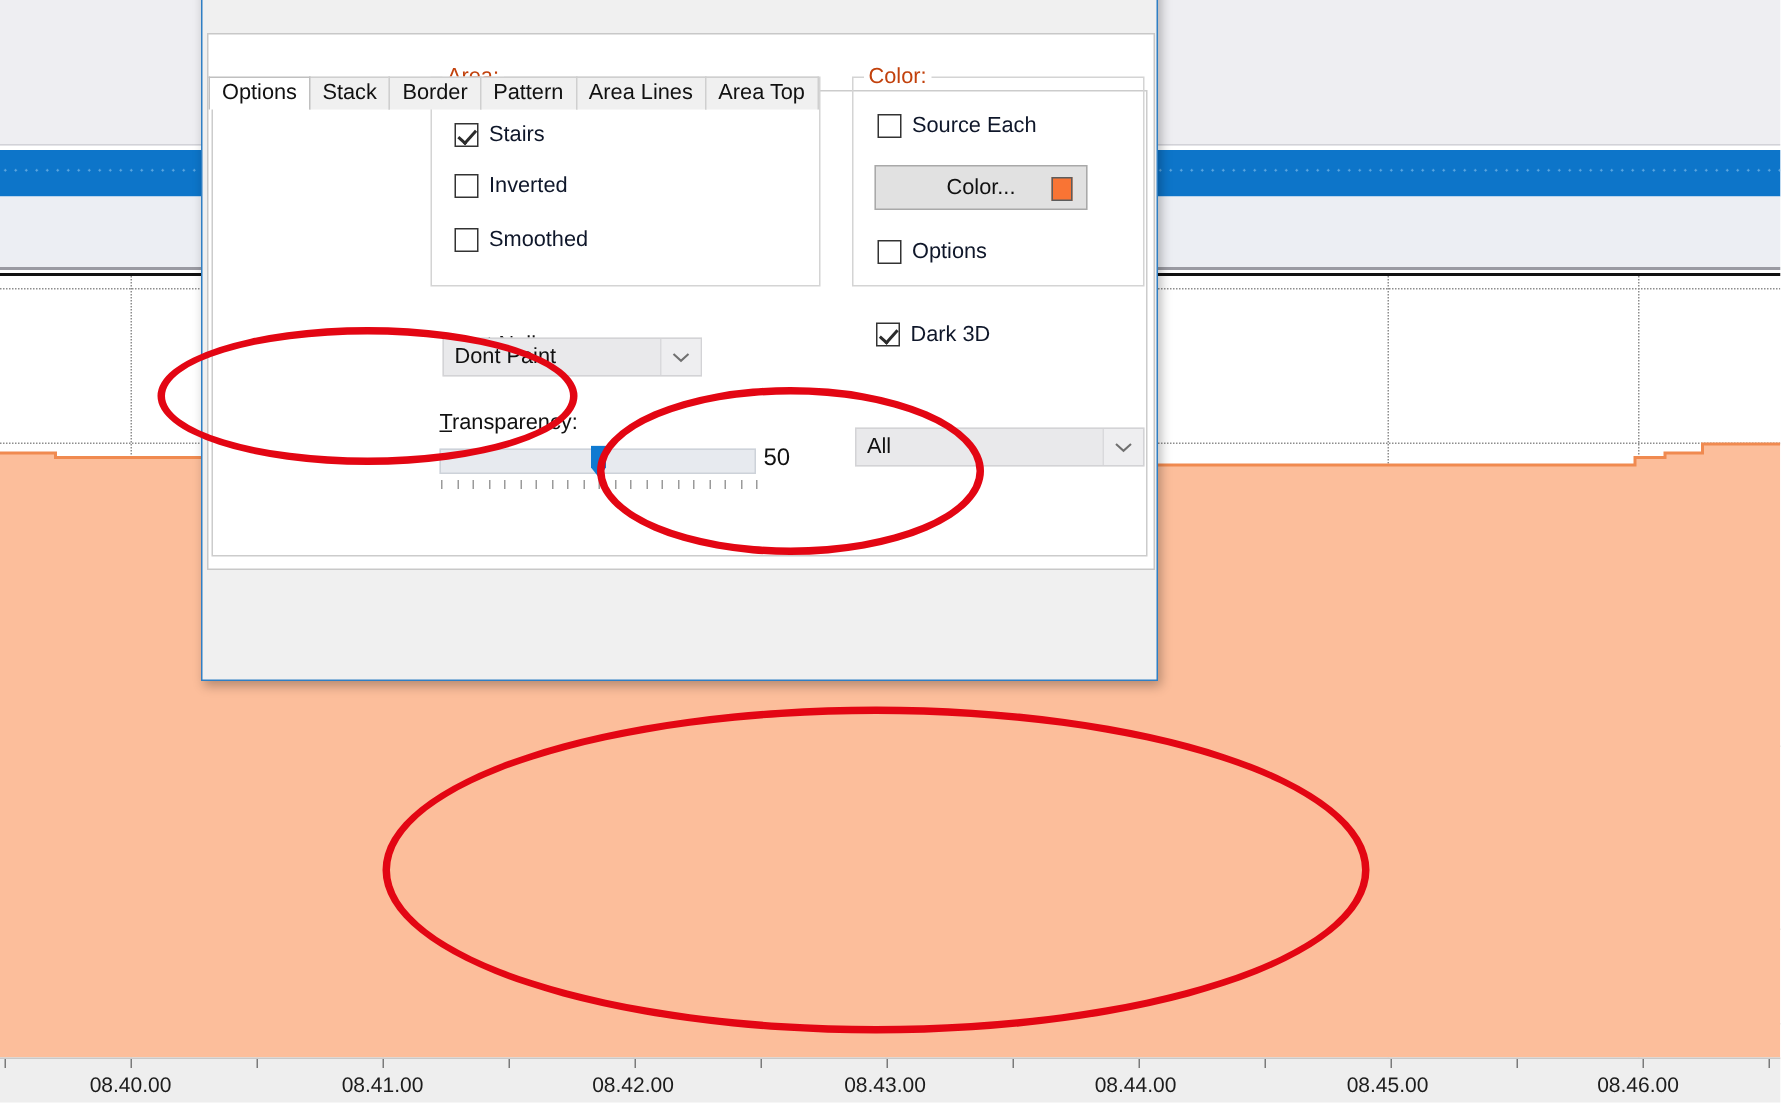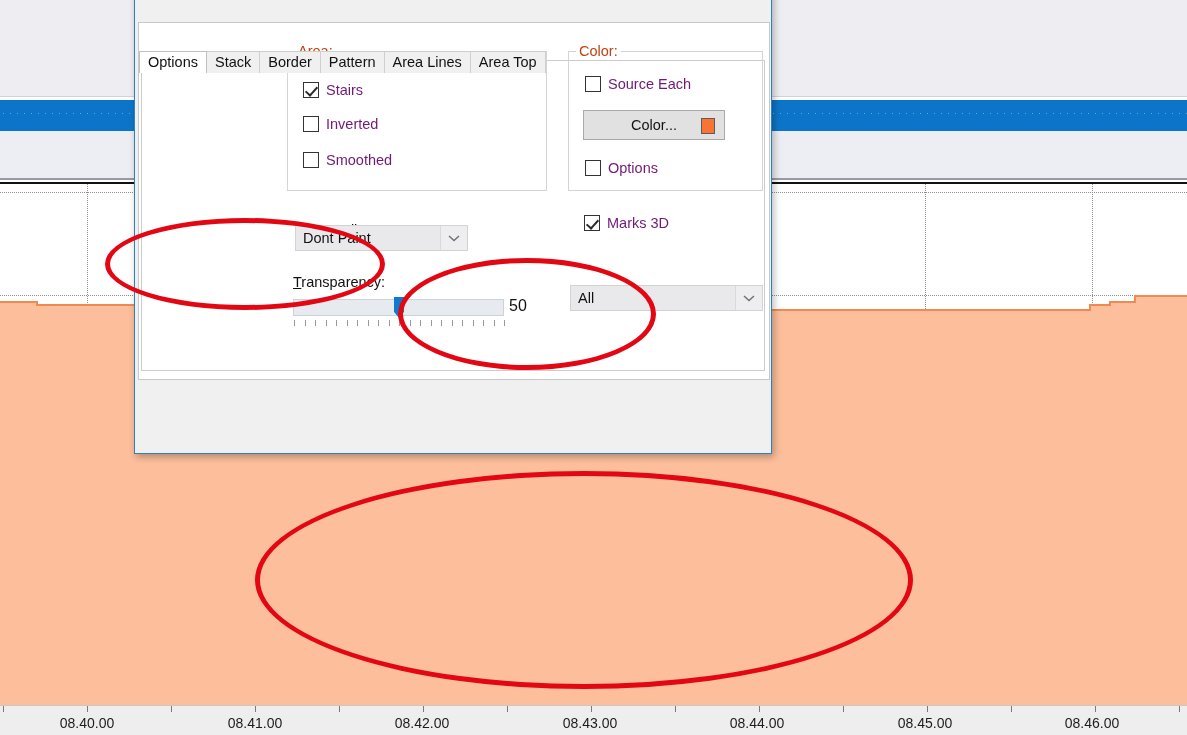--- a/index.html
+++ b/index.html
@@ -204,21 +204,21 @@
   #gb-area { left: 152px; top: 72px; width: 260px; height: 140px; }
   #gb-color { left: 433px; top: 72px; width: 195px; height: 140px; }
 
   
   .chkrow {
     position: absolute;
     display: flex;
     align-items: center;
     gap: 7px;
     font-size: 14.5px;
-    color: #701a75;
+    color: #0f172a;
     cursor: default;
     white-space: nowrap;
   }
   .chkbox {
     width: 16px; height: 16px;
     border: 1px solid #333333;
     background: #ffffff;
     box-sizing: border-box;
     position: relative;
     flex: 0 0 auto;
@@ -503,21 +503,21 @@
         <i style="left: 168px;"></i>
         <i style="left: 178.5px;"></i>
         <i style="left: 189px;"></i>
         <i style="left: 199.5px;"></i>
         <i style="left: 210px;"></i>
       </div>
     <div id="slider-value">50</div>
 
     <div class="chkrow" style="left:449px; top:236px;">
       <span class="chkbox checked"></span>
-      <span>Marks 3D</span>
+      <span>Dark 3D</span>
     </div>
 
     <div class="fieldlabel" id="label-draw-style" style="left:435px; top:306px;">Draw <u>S</u>tyle:</div>
     <div class="combo" id="combo-draw-style">
       <span class="combo-text">All</span>
       <span class="combo-arrow">
         <svg width="12" height="8" viewBox="0 0 12 8">
           <polyline points="1,2 6,6.5 11,2" fill="none" stroke="#707070" stroke-width="1.4"></polyline>
         </svg>
       </span>

